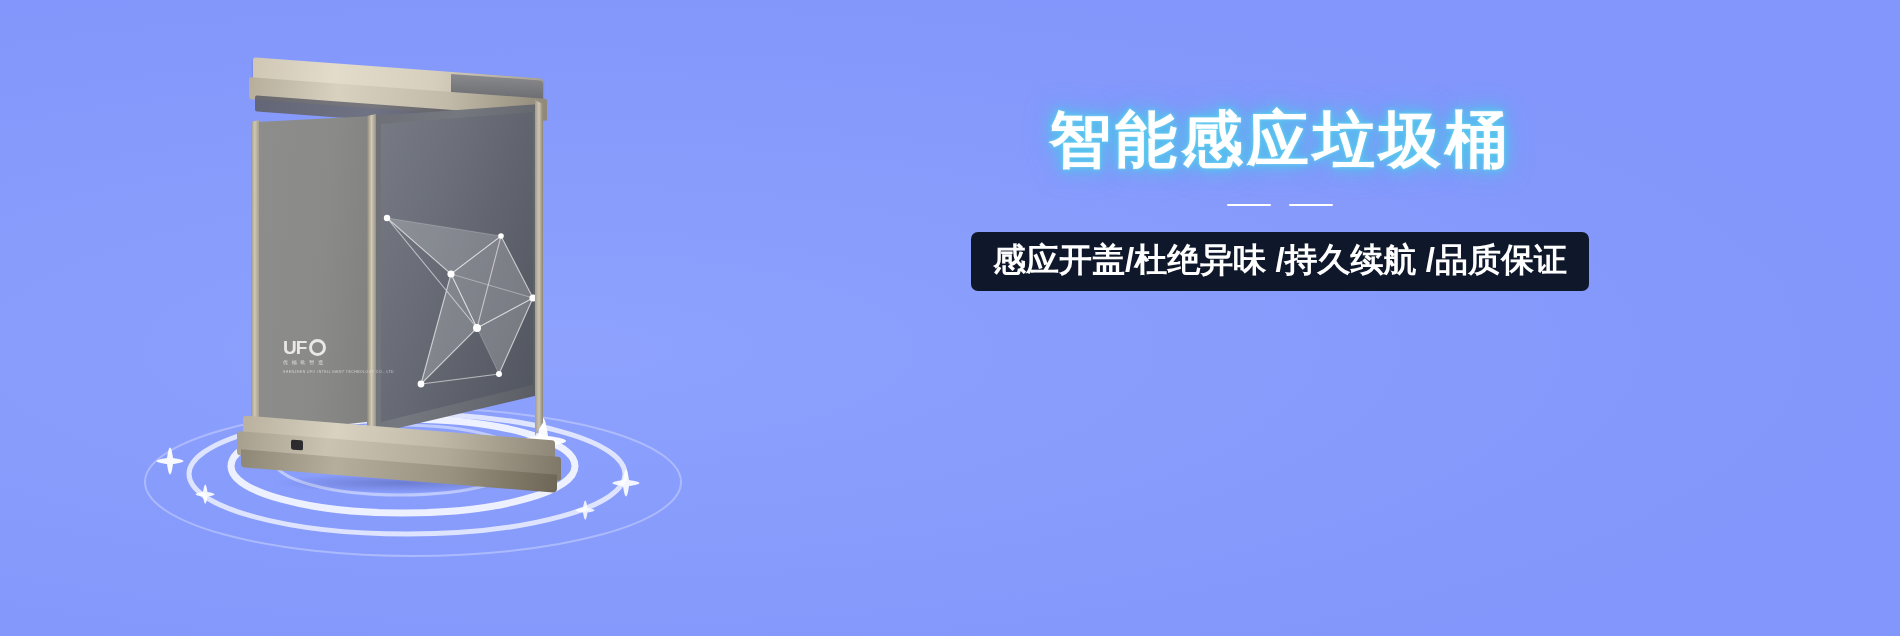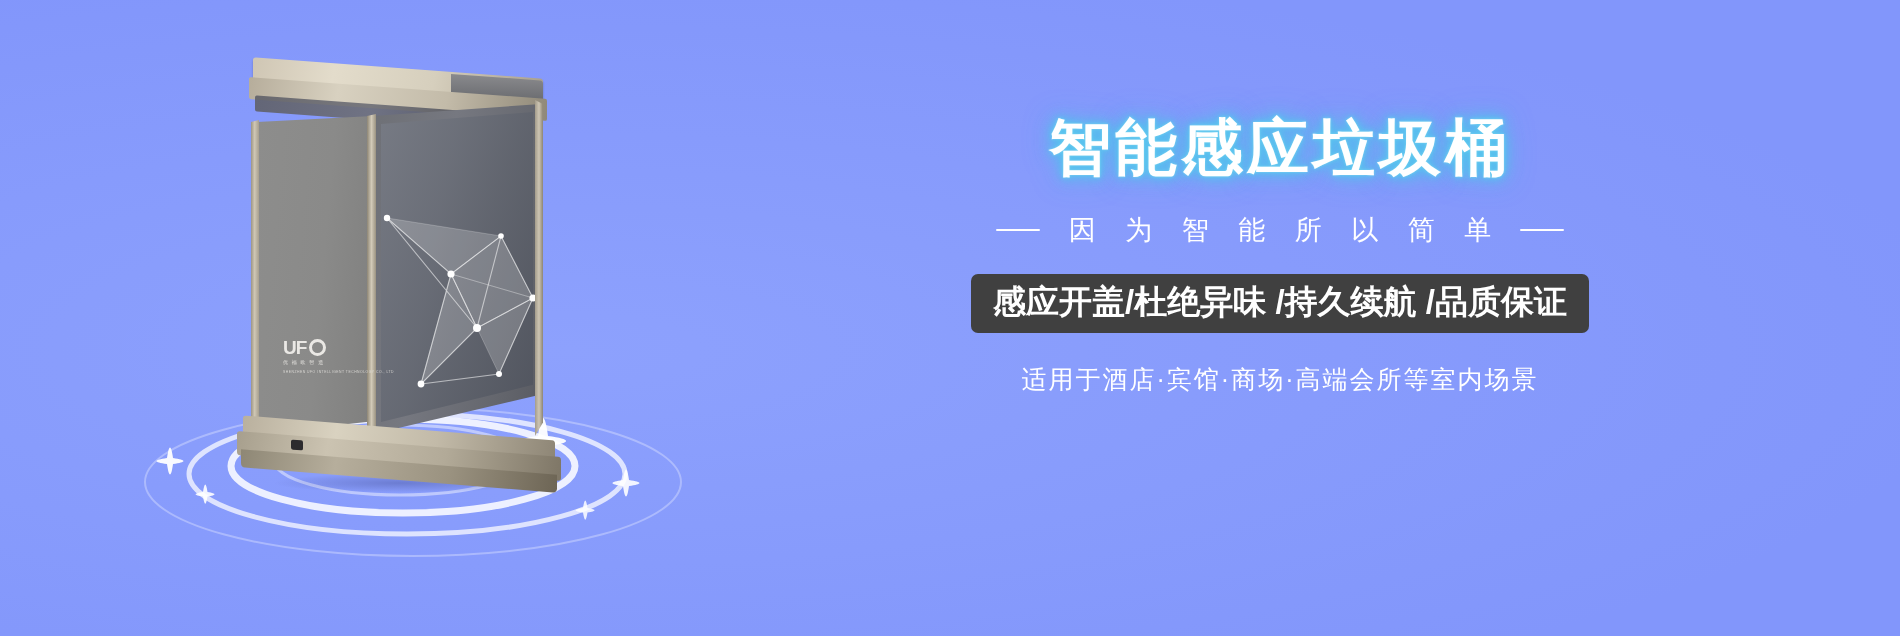--- a/index.html
+++ b/index.html
@@ -136,38 +136,38 @@
     background:radial-gradient(closest-side,rgba(40,48,110,.30),rgba(40,48,110,0) 75%);
   }
 
   
   .copy{
     position:absolute;left:880px;top:105px;width:800px;
     text-align:center;
   }
   .title{
     font-size:62px;font-weight:700;color:#ffffff;
-    letter-spacing:4px;line-height:1.12;margin:8px;
+    letter-spacing:4px;line-height:1.12;margin:0;
     text-shadow:
       0 0 2px #7fd6f2, 0 0 5px #63c9ef, 0 0 11px #4fc3ec,
       0 0 18px rgba(79,195,236,.85), 0 0 28px rgba(79,195,236,.55);
     white-space:nowrap;
   }
   .subtitle{
     margin:30px 0 0 0;display:flex;align-items:center;justify-content:center;gap:18px;
     color:#ffffff;
   }
   .sub-rule{display:block;width:44px;height:2px;background:#ffffff;border-radius:1px;}
   .sub-text{
     font-size:27px;letter-spacing:11px;white-space:nowrap;
     text-indent:11px;font-weight:400;
   }
   .badge{
     margin:26px auto 0 auto;display:inline-block;
-    background:#404040;border-radius:7px;
+    background:#0f172a;border-radius:7px;
     padding:9px 22px 11px 22px;
   }
   .badge-text{
     font-size:33px;font-weight:700;color:#ffffff;letter-spacing:0px;
     white-space:nowrap;line-height:1.18;
   }
   .footnote{
     margin:30px 0 0 0;font-size:25px;color:#ffffff;letter-spacing:2px;
     white-space:nowrap;font-weight:400;
   }
@@ -248,23 +248,21 @@
       <div class="sensor"></div>
       <div class="base-c"></div>
     </div>
   </div>
 
   <div class="copy">
     <h1 class="title">智能感应垃圾桶</h1>
 
     <div class="subtitle">
       <span class="sub-rule"></span>
-      <span class="sub-text">因 为 智 能  所 以 简 单</span>
       <span class="sub-rule"></span>
     </div>
 
     <div class="badge">
       <span class="badge-text">感应开盖/杜绝异味 /持久续航 /品质保证</span>
     </div>
 
-    <p class="footnote">适用于酒店·宾馆·商场·高端会所等室内场景</p>
   </div>
 </div>
 
 </body></html>

